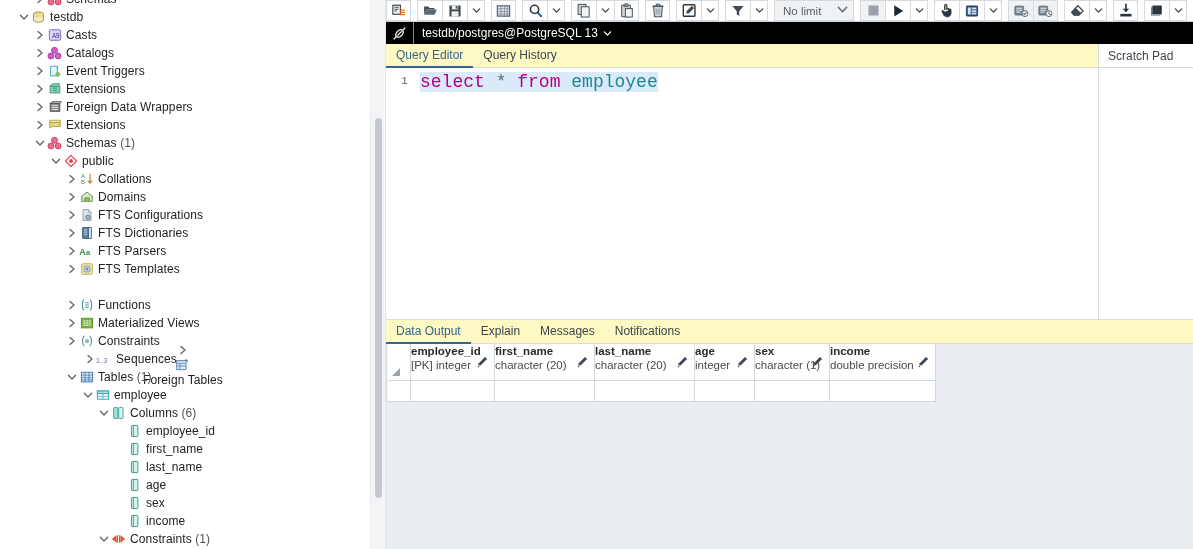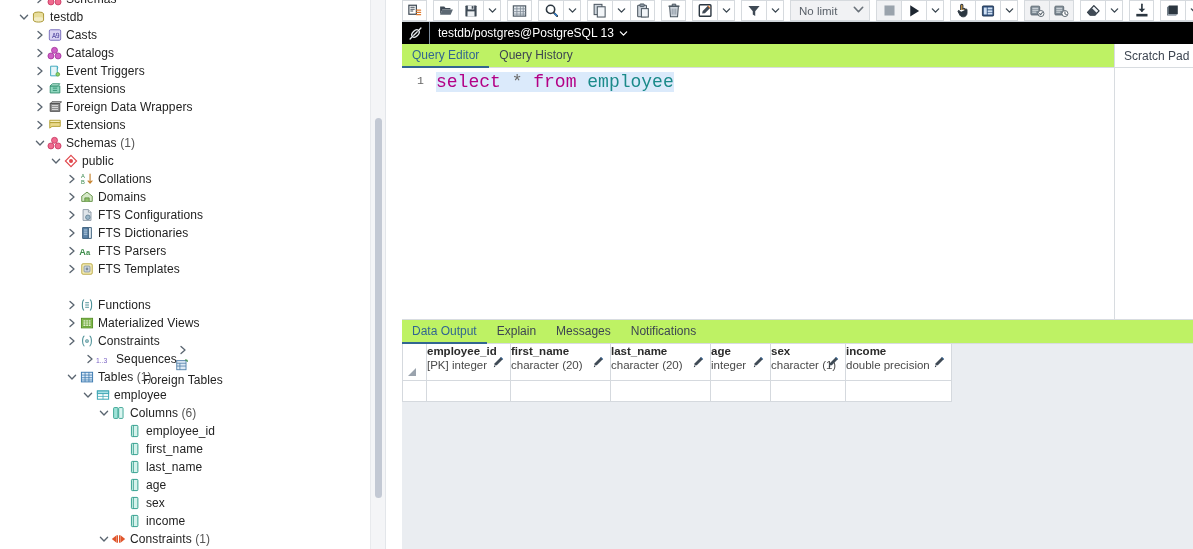--- a/index.html
+++ b/index.html
@@ -5,21 +5,21 @@
   * { box-sizing: border-box; }
   html, body {
     margin: 0; padding: 0;
     width: 1193px; height: 549px;
     overflow: hidden;
     background: #fff;
     font-family: "Liberation Sans", sans-serif;
     font-size: 12px;
     color: #222;
   }
-  #app { position: relative; width: 1193px; height: 468px; display: flex; gap: 16px; }
+  #app { position: relative; width: 1193px; height: 468px; display: flex; }
 
   
   #tree-panel {
     position: relative;
     width: 386px; height: 549px;
     background: #fff;
     overflow: hidden;
     flex: 0 0 386px;
   }
   #tree-scroll { position: absolute; inset: 0; overflow: hidden; }
@@ -151,21 +151,21 @@
     border-bottom: 1px solid #d8dce0;
     height: 276px;
   }
   #editor-left { flex: 1 1 auto; display: flex; flex-direction: column; min-width: 0; }
   .tabstrip {
     height: 24px;
     flex: 0 0 24px;
     display: flex;
     align-items: stretch;
     border-bottom: 1px solid #d8dce0;
-    background: #bef264;
+    background: #fef9c3;
   }
   .tabstrip .tab {
     display: flex; align-items: center;
     padding: 0 10px;
     font-size: 12px;
     color: #3d4551;
     cursor: pointer;
     border-bottom: 2px solid transparent;
     margin-bottom: -1px;
   }

